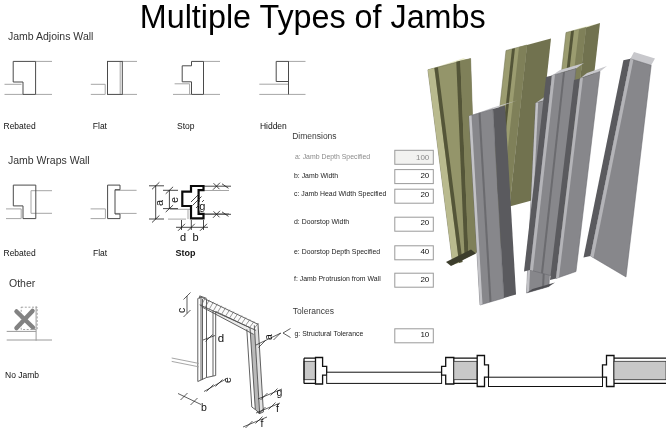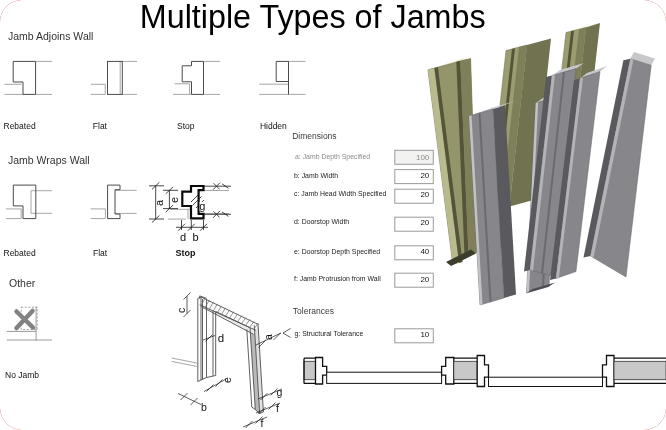--- a/index.html
+++ b/index.html
@@ -1,16 +1,16 @@
 <!DOCTYPE html>
 <html><head>
 <meta charset="utf-8">
 <style>
 html,body{margin:0;padding:0;background:#fff;}
-#page{position:relative;width:666px;height:430px;overflow:hidden;background:#b91c1c;border-radius:22px;}
+#page{position:relative;width:666px;height:430px;overflow:hidden;background:#b91c1c;}
 text{font-family:"Liberation Sans",sans-serif;}
 </style>
 </head>
 <body>
 <div id="page">
 <svg width="666" height="430" viewBox="0 0 666 430">
 <rect x="0" y="0" width="666" height="430" fill="#ffffff"></rect>
 
 <text x="312.7" y="28" font-size="32.3" fill="#000" text-anchor="middle">Multiple Types of Jambs</text>
 

